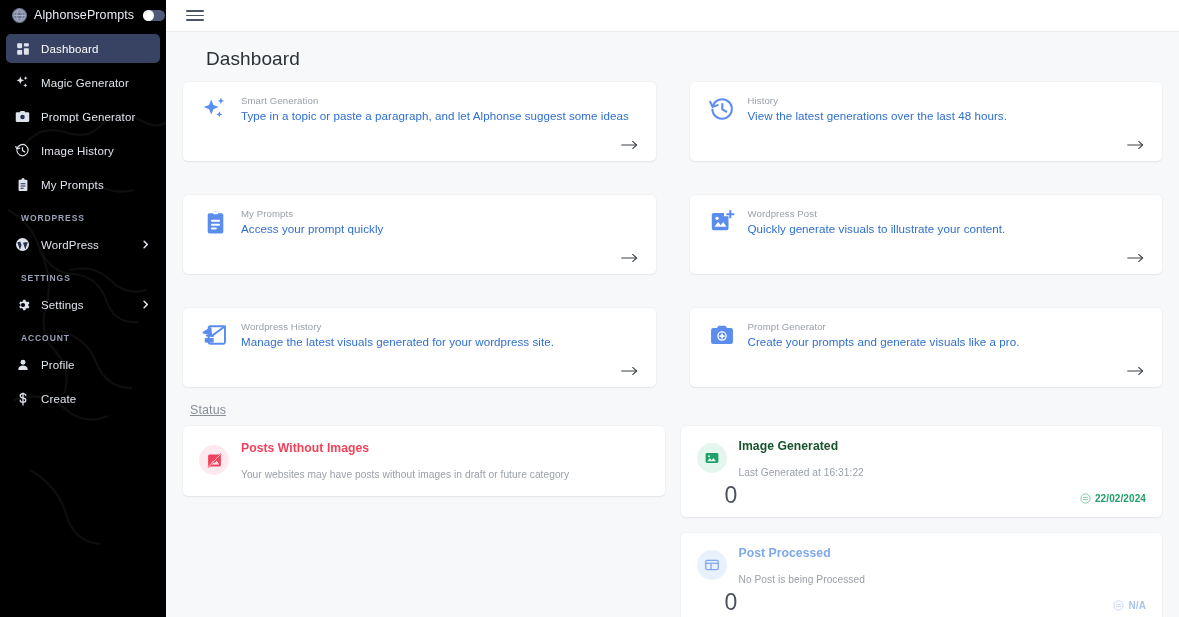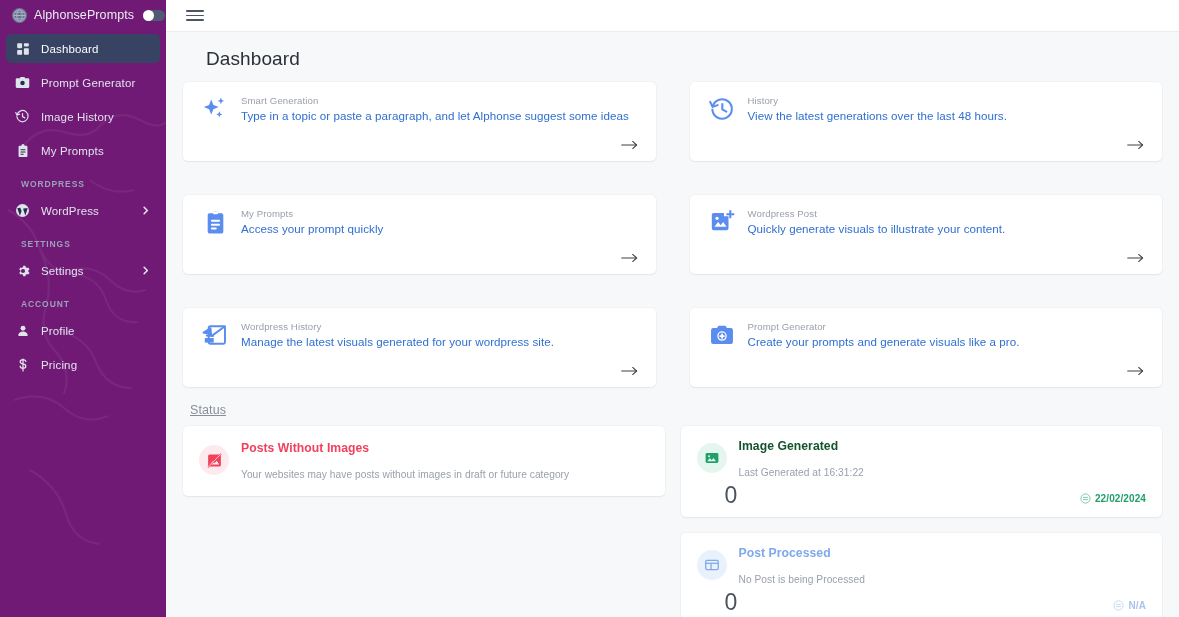--- a/index.html
+++ b/index.html
@@ -7,21 +7,21 @@
     width: 1179px; height: 617px;
     overflow: hidden;
     font-family: "Liberation Sans", sans-serif;
     background: #f7f8fa;
   }
   .app { display: flex; width: 1179px; height: 617px; }
 
   
   .sidebar {
     width: 166px; height: 617px;
-    background: #701a75;
+    background: #000000;
     position: relative;
     overflow: hidden;
     flex: 0 0 166px;
   }
   .sidebar-map {
     position: absolute; inset: 0;
     opacity: .055; pointer-events: none;
   }
   .sidebar-inner { position: relative; z-index: 2; }
 
@@ -261,20 +261,30 @@
             <svg width="14" height="14" viewBox="0 0 24 24" fill="currentColor">
               <rect x="2" y="2" width="8.5" height="8.5" rx="1.3"></rect>
               <rect x="13.5" y="2" width="8.5" height="5.5" rx="1.3"></rect>
               <rect x="2" y="13.5" width="8.5" height="8.5" rx="1.3"></rect>
               <rect x="13.5" y="10.5" width="8.5" height="11.5" rx="1.3"></rect>
             </svg>
           </span>
           <span class="nav-label">Dashboard</span>
         </div>
 
+        <div class="nav-item">
+          <span class="ico">
+            <svg width="15" height="15" viewBox="0 0 24 24" fill="currentColor">
+              <path d="M8.5 2.5l1.7 4.3 4.3 1.7-4.3 1.7-1.7 4.3-1.7-4.3L2.5 8.5l4.3-1.7z"></path>
+              <path d="M17 2l.9 2.1 2.1.9-2.1.9L17 8l-.9-2.1L14 5l2.1-.9z"></path>
+              <path d="M16.5 13l1 2.4 2.4 1-2.4 1-1 2.4-1-2.4-2.4-1 2.4-1z"></path>
+            </svg>
+          </span>
+          <span class="nav-label">Magic Generator</span>
+        </div>
 
         <div class="nav-item">
           <span class="ico">
             <svg width="15" height="15" viewBox="0 0 24 24" fill="currentColor">
               <path d="M9 3h6l1.3 2H21a1.8 1.8 0 011.8 1.8v12A1.8 1.8 0 0121 20.6H3A1.8 1.8 0 011.2 18.8V6.8A1.8 1.8 0 013 5h4.7z"></path>
               <circle cx="12" cy="12.6" r="3.6" fill="#252f4f"></circle>
             </svg>
           </span>
           <span class="nav-label">Prompt Generator</span>
         </div>
@@ -343,21 +353,21 @@
           </span>
           <span class="nav-label">Profile</span>
         </div>
         <div class="nav-item">
           <span class="ico">
             <svg width="14" height="14" viewBox="0 0 24 24" fill="none" stroke="currentColor" stroke-width="2.2" stroke-linecap="round">
               <path d="M12 1.8v20.4"></path>
               <path d="M16.8 6.2c0-1.9-2-3.2-4.8-3.2S7.2 4.3 7.2 6.4 9.1 9.6 12 10.2s4.8 1.7 4.8 3.8-2 3.4-4.8 3.4-4.8-1.4-4.8-3.3"></path>
             </svg>
           </span>
-          <span class="nav-label">Pricing</span>
+          <span class="nav-label">Create</span>
         </div>
       </nav>
     </div>
   </aside>
 
   <div class="main">
 
     <div class="topbar">
       <div class="hamburger">
         <span></span>

